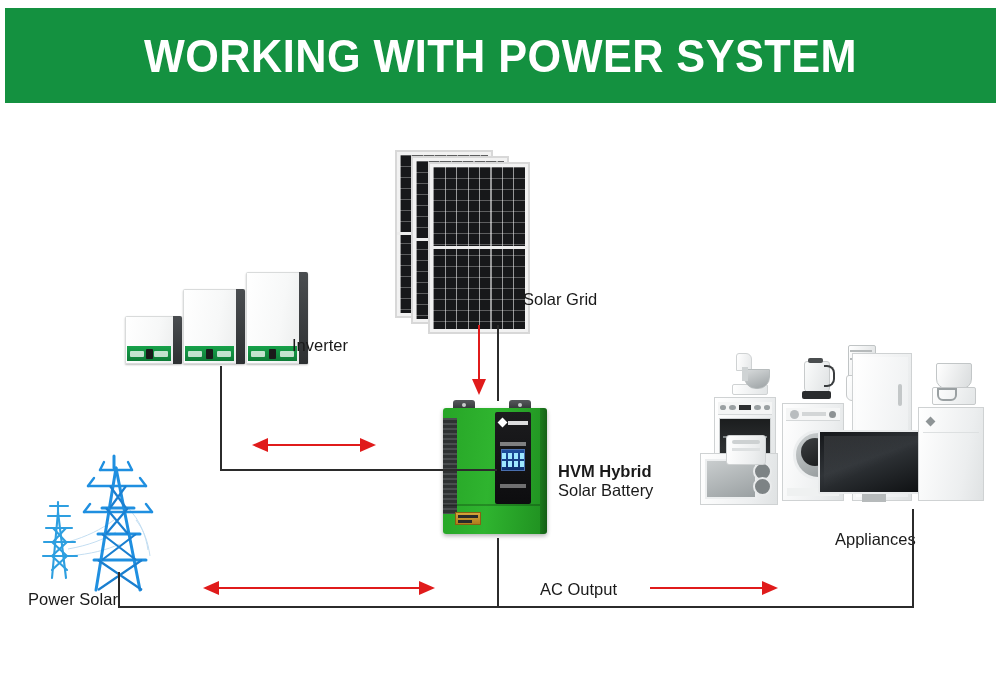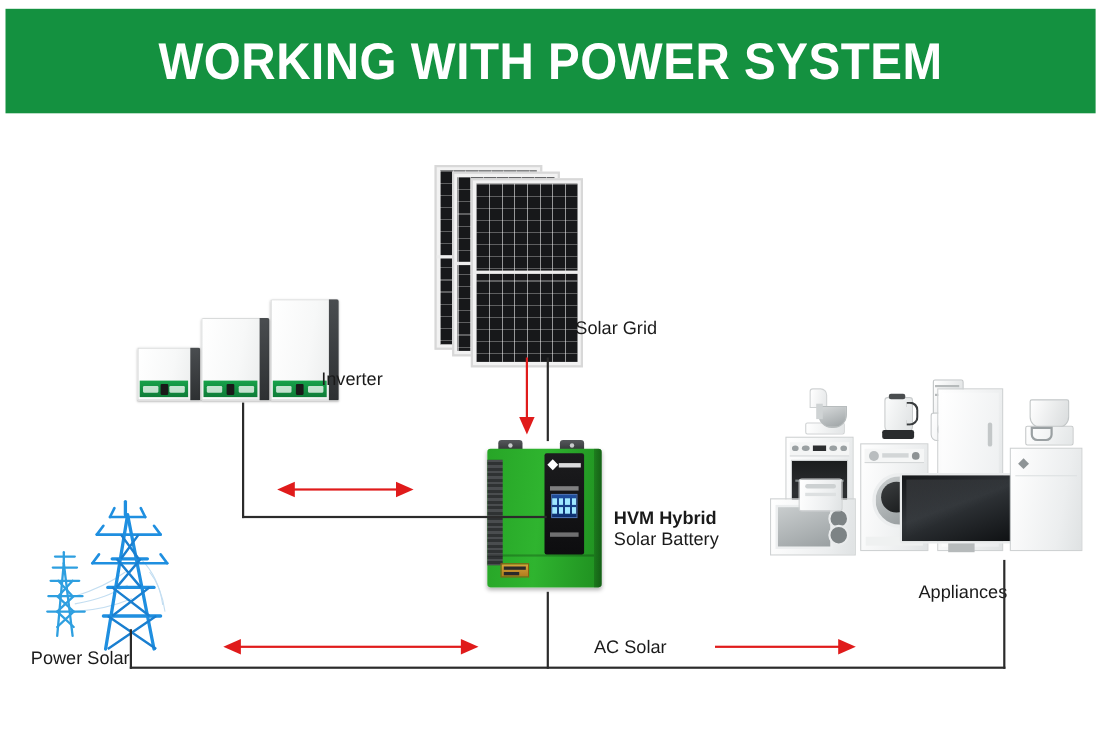--- a/index.html
+++ b/index.html
@@ -368,15 +368,15 @@
     <span class="head l" style="left:0;"></span>
     <span class="shaft" style="left:14px;width:204px;"></span>
     <span class="head r" style="left:216px;"></span>
   </div>
 
   <div class="arrow" style="left:650px;top:581px;width:128px;">
     <span class="shaft" style="left:0;width:114px;"></span>
     <span class="head r" style="left:112px;"></span>
   </div>
 
-  <div class="lbl" style="left:540px;top:579px;">AC Solar</div>
+  <div class="lbl" style="left:540px;top:579px;">AC Output</div>
 
 </div>
 
 </body></html>

